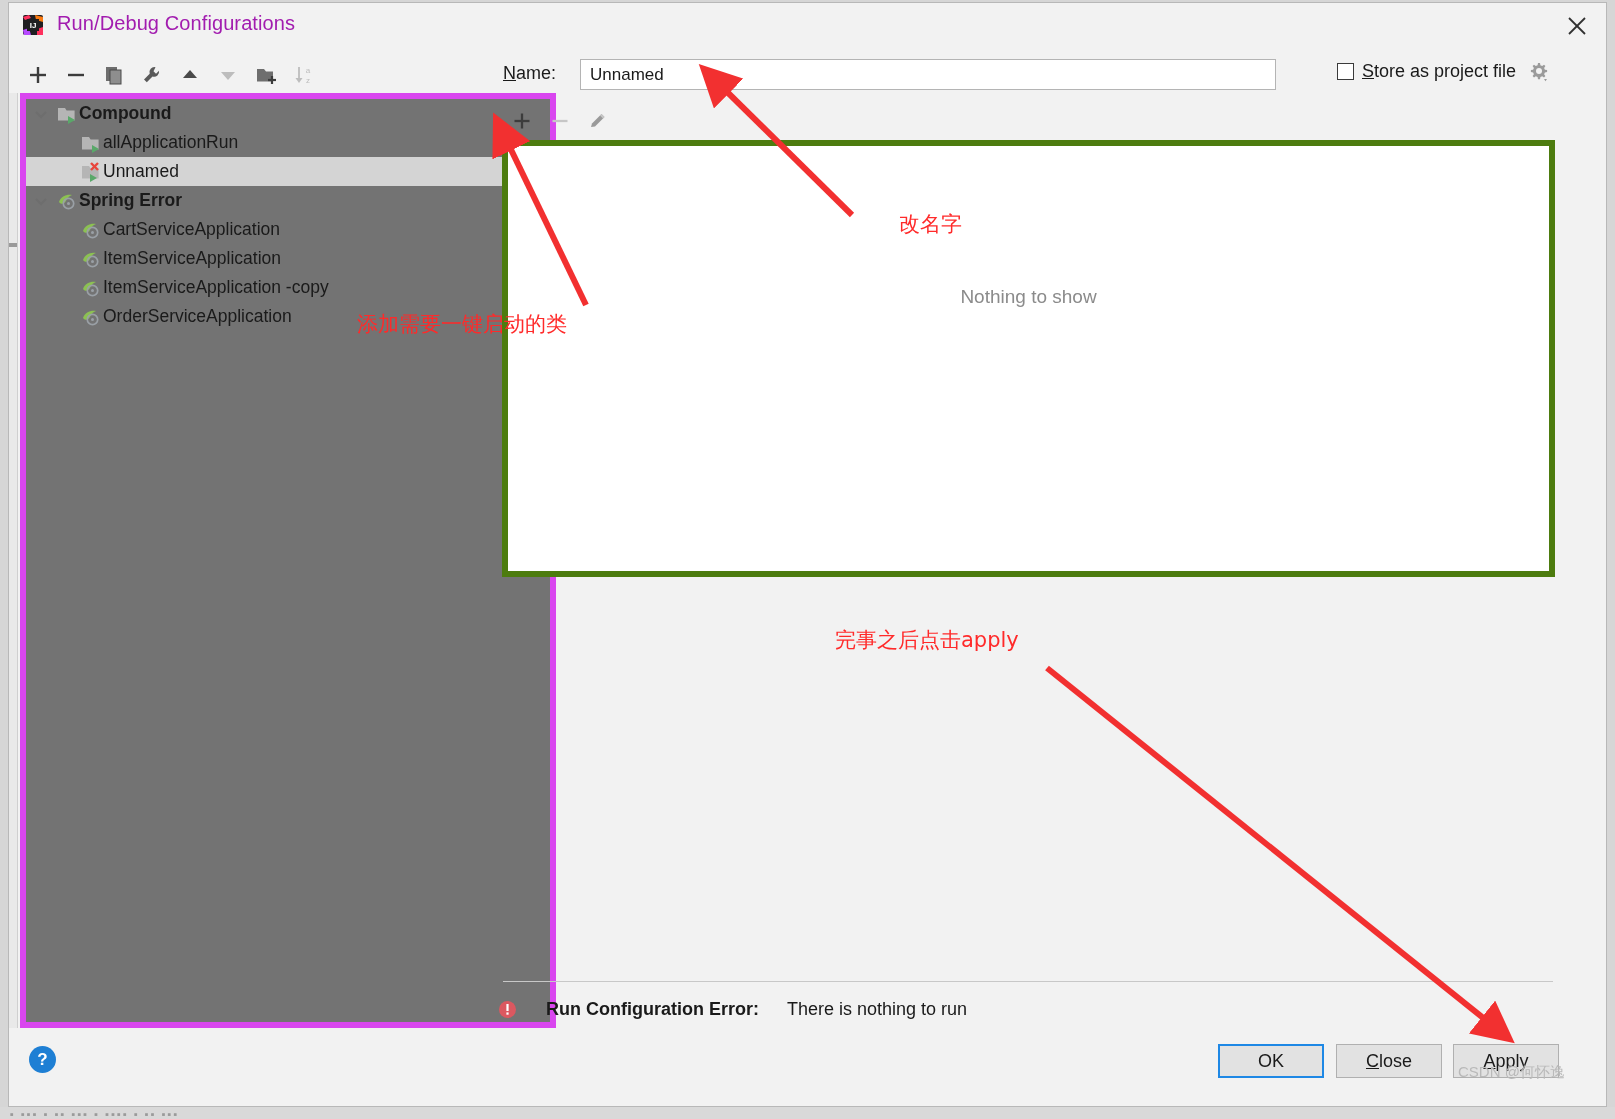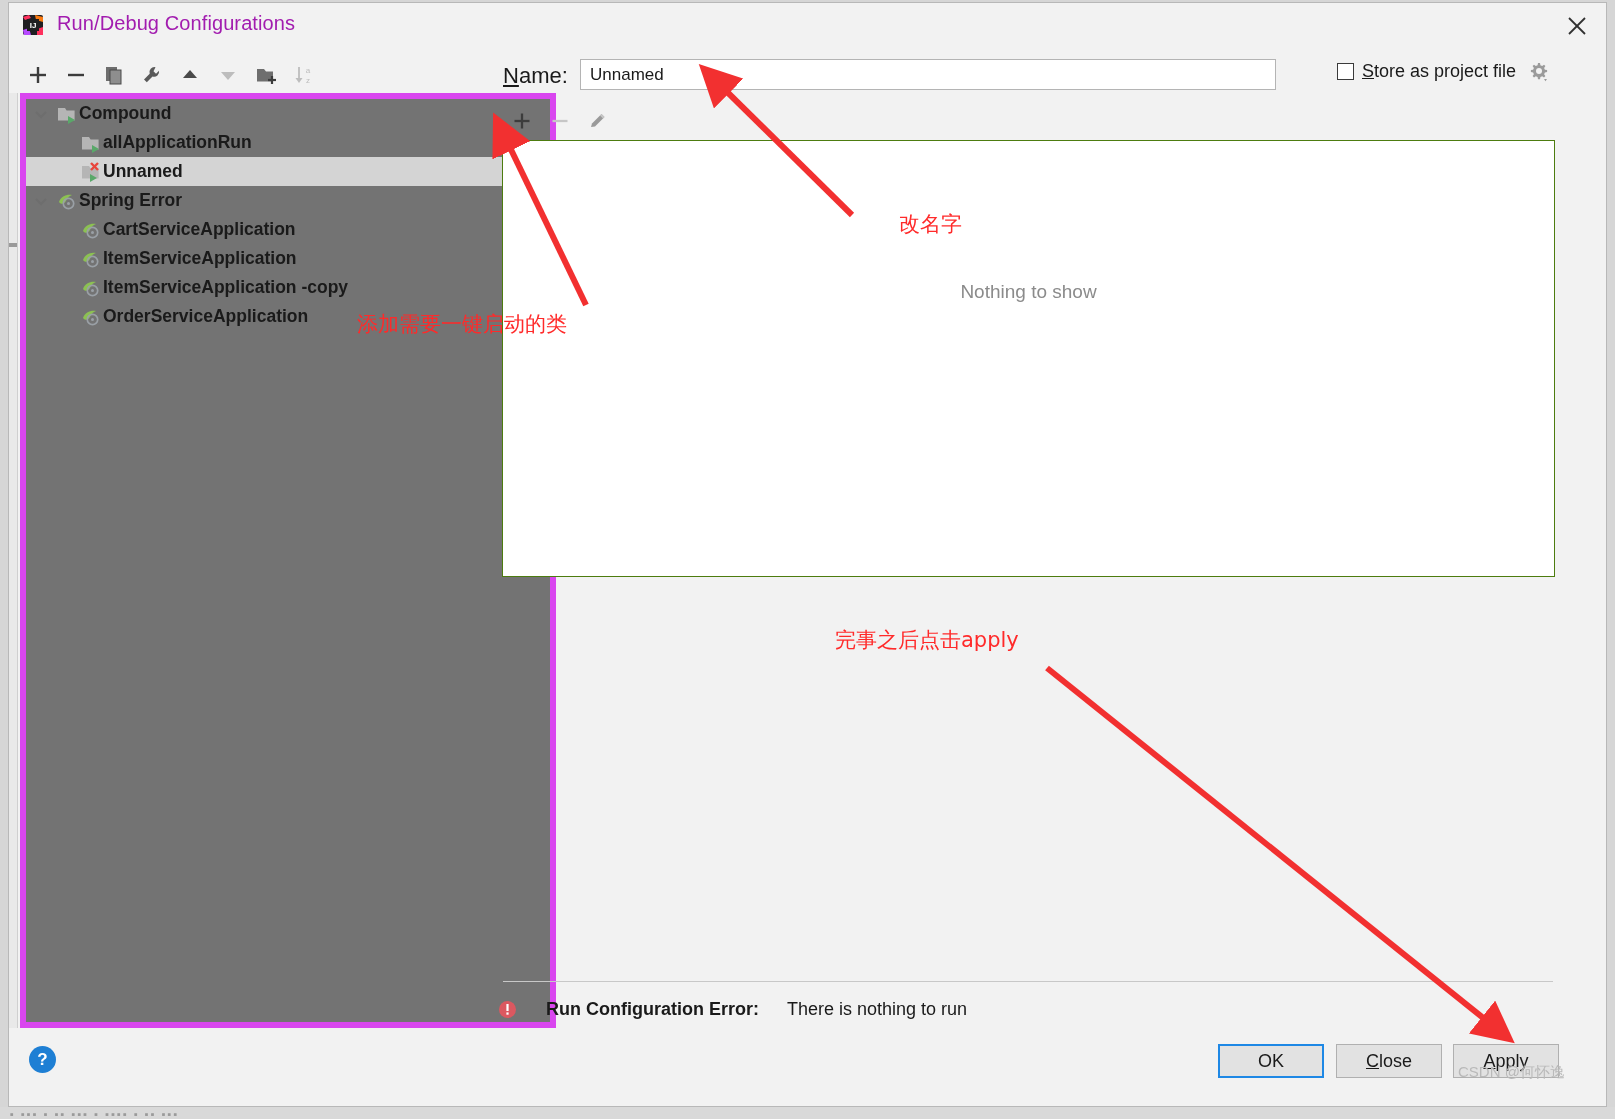--- a/index.html
+++ b/index.html
@@ -91,42 +91,41 @@
   .tree-icon {
     width: 22px; height: 22px;
     display: flex; align-items: center; justify-content: center;
     flex: 0 0 22px;
     margin-right: 1px;
     position: relative;
   }
   .tree-label {
     font-size: 17.5px;
     color: #1a1a1a;
-    font-weight: bold;
   }
   .tree-label.bold { font-weight: bold; }
 
   
   .outer-strip {
     position: absolute;
     left: 0; top: 90px;
     width: 8px; height: 935px;
     background: #e9e9e9;
     border-right: 1px solid #cfcfcf;
   }
   .outer-strip-dark {
     position:absolute; left:0; top:150px; width:8px; height:4px;
     background:#9a9a9a;
   }
 
   
   .name-label {
     position: absolute;
     left: 494px; top: 60px;
-    font-size: 22px; color: #1a1a1a;
+    font-size: 18px; color: #1a1a1a;
   }
   .name-label u { text-decoration: underline; }
   .name-input {
     position: absolute;
     left: 571px; top: 56px;
     width: 696px; height: 31px;
     background: #ffffff;
     border: 1px solid #b4b4b4;
     box-sizing: border-box;
     font-family: "Liberation Sans", sans-serif;
@@ -168,21 +167,21 @@
     width: 38px; height: 34px;
     display: flex; align-items: center; justify-content: center;
     cursor: pointer;
   }
 
   .content-box {
     position: absolute;
     left: 493px; top: 137px;
     width: 1053px; height: 437px;
     background: #ffffff;
-    border: 1px solid #4d7c0f;
+    border: 6px solid #4d7c0f;
     box-sizing: border-box;
     padding-left: 8px;
   }
   .nothing-to-show {
     position: absolute;
     left: 0; right: 0; top: 140px;
     text-align: center;
     font-size: 19px;
     color: #8b8b8b;
   }

